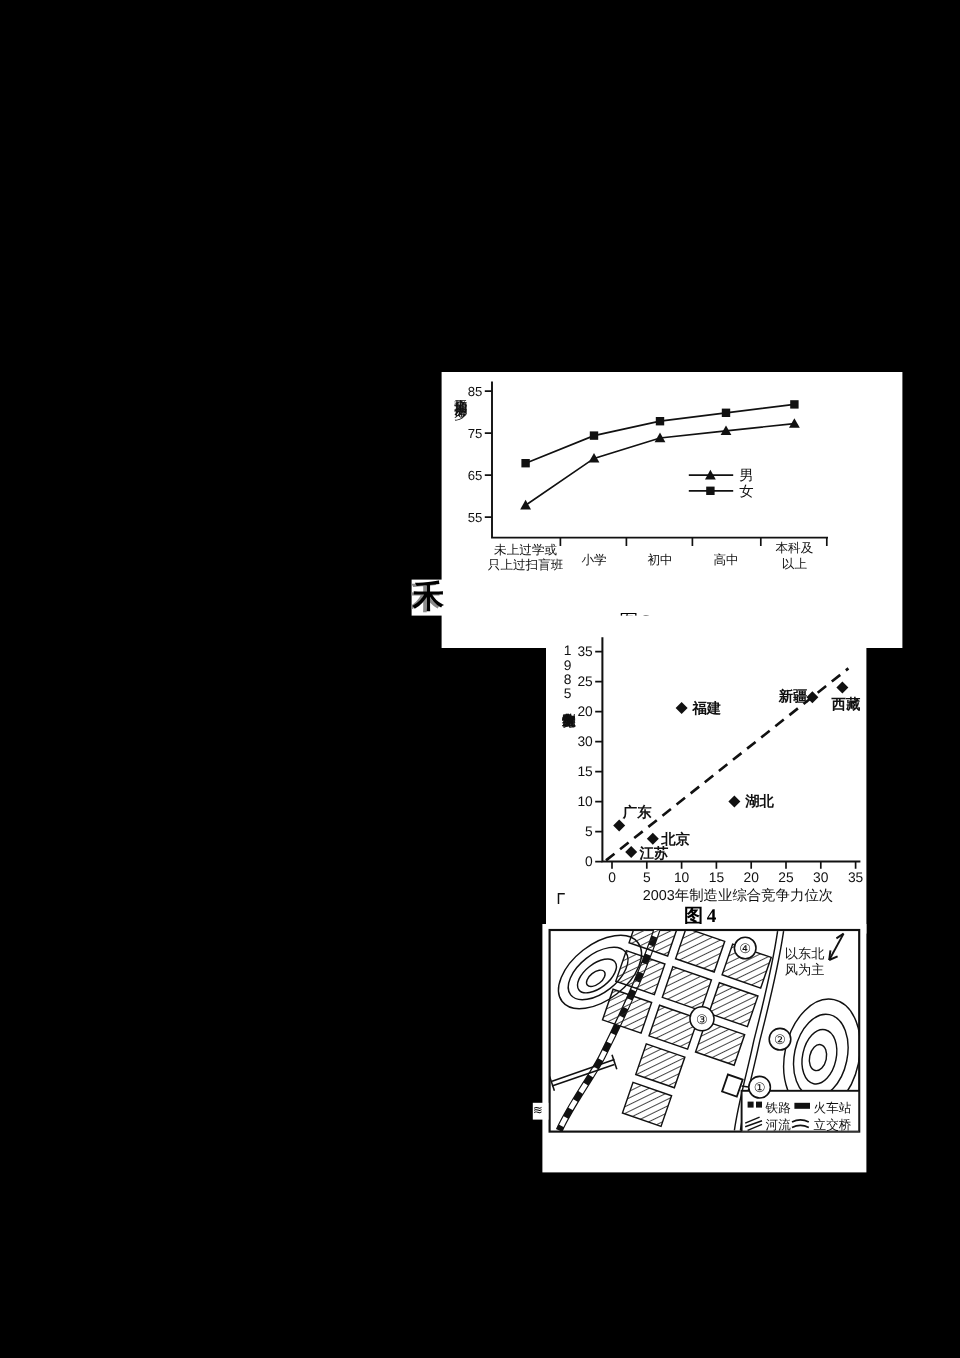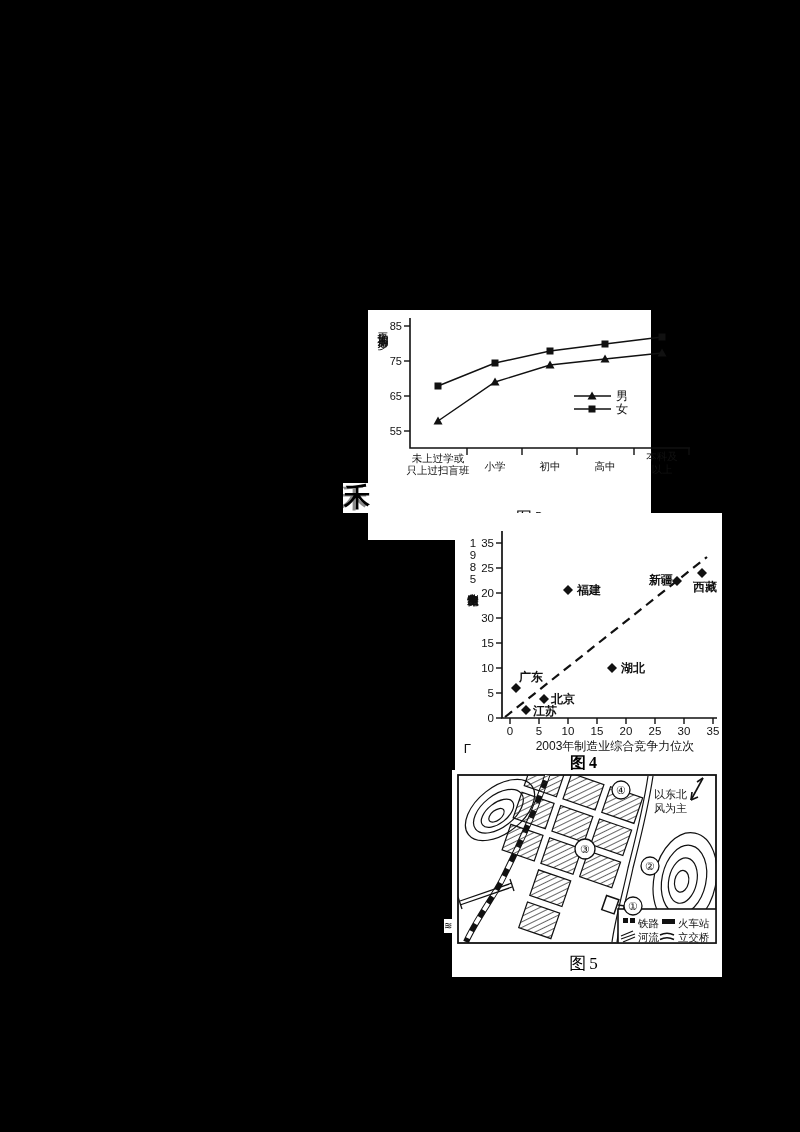--- a/index.html
+++ b/index.html
@@ -12,21 +12,21 @@
           letter-spacing:1px;color:#111;line-height:1;}
   .caption{position:absolute;text-align:center;font-family:"Liberation Serif",serif;
            letter-spacing:3px;color:#000;}
   .xlabel{position:absolute;text-align:center;color:#111;}
   .stray{position:absolute;background:#fff;overflow:hidden;}
   .smudge{position:absolute;border-radius:2px;}
 </style>
 </head>
 <body>
 
-<section class="panel" style="left:368px;top:310px;width:283px;height:230px;">
+<section class="panel" style="left:368px;top:310px;width:384px;height:230px;">
   <div class="vlabel" style="left:2px;top:14px;height:122px;width:18px;font-size:11px;">平均预期寿命（岁）</div>
   <svg width="332" height="174" viewBox="0 0 332 174">
 
     <path d="M42,8 V138 H322" fill="none" stroke="#111" stroke-width="1.6"></path>
     <g stroke="#111" stroke-width="1.4">
       <line x1="36" y1="16" x2="42" y2="16"></line>
         <line x1="36" y1="51" x2="42" y2="51"></line>
       <line x1="36" y1="86" x2="42" y2="86"></line>
         <line x1="36" y1="121" x2="42" y2="121"></line>
     </g>
@@ -253,16 +253,15 @@
         <text x="181" y="140" font-size="11" text-anchor="middle">①</text>
         <circle cx="198" cy="96" r="9" fill="#fff" stroke="#111" stroke-width="1.3"></circle>
         <text x="198" y="100" font-size="11" text-anchor="middle">②</text>
         <circle cx="133" cy="79" r="10" fill="#fff" stroke="#111" stroke-width="1.3"></circle>
         <text x="133" y="83" font-size="11" text-anchor="middle">③</text>
         <circle cx="169" cy="20" r="9" fill="#fff" stroke="#111" stroke-width="1.3"></circle>
         <text x="169" y="24" font-size="11" text-anchor="middle">④</text>
       </g>
     </g>
   </svg>
-  <div class="caption" style="left:0;top:182px;width:266px;font-size:17px;">图5</div>
 </section>
 
 <div class="stray" style="left:444px;top:919px;width:13px;height:14px;font-size:10px;line-height:14px;color:#000;">≋</div>
 
 </body></html>

